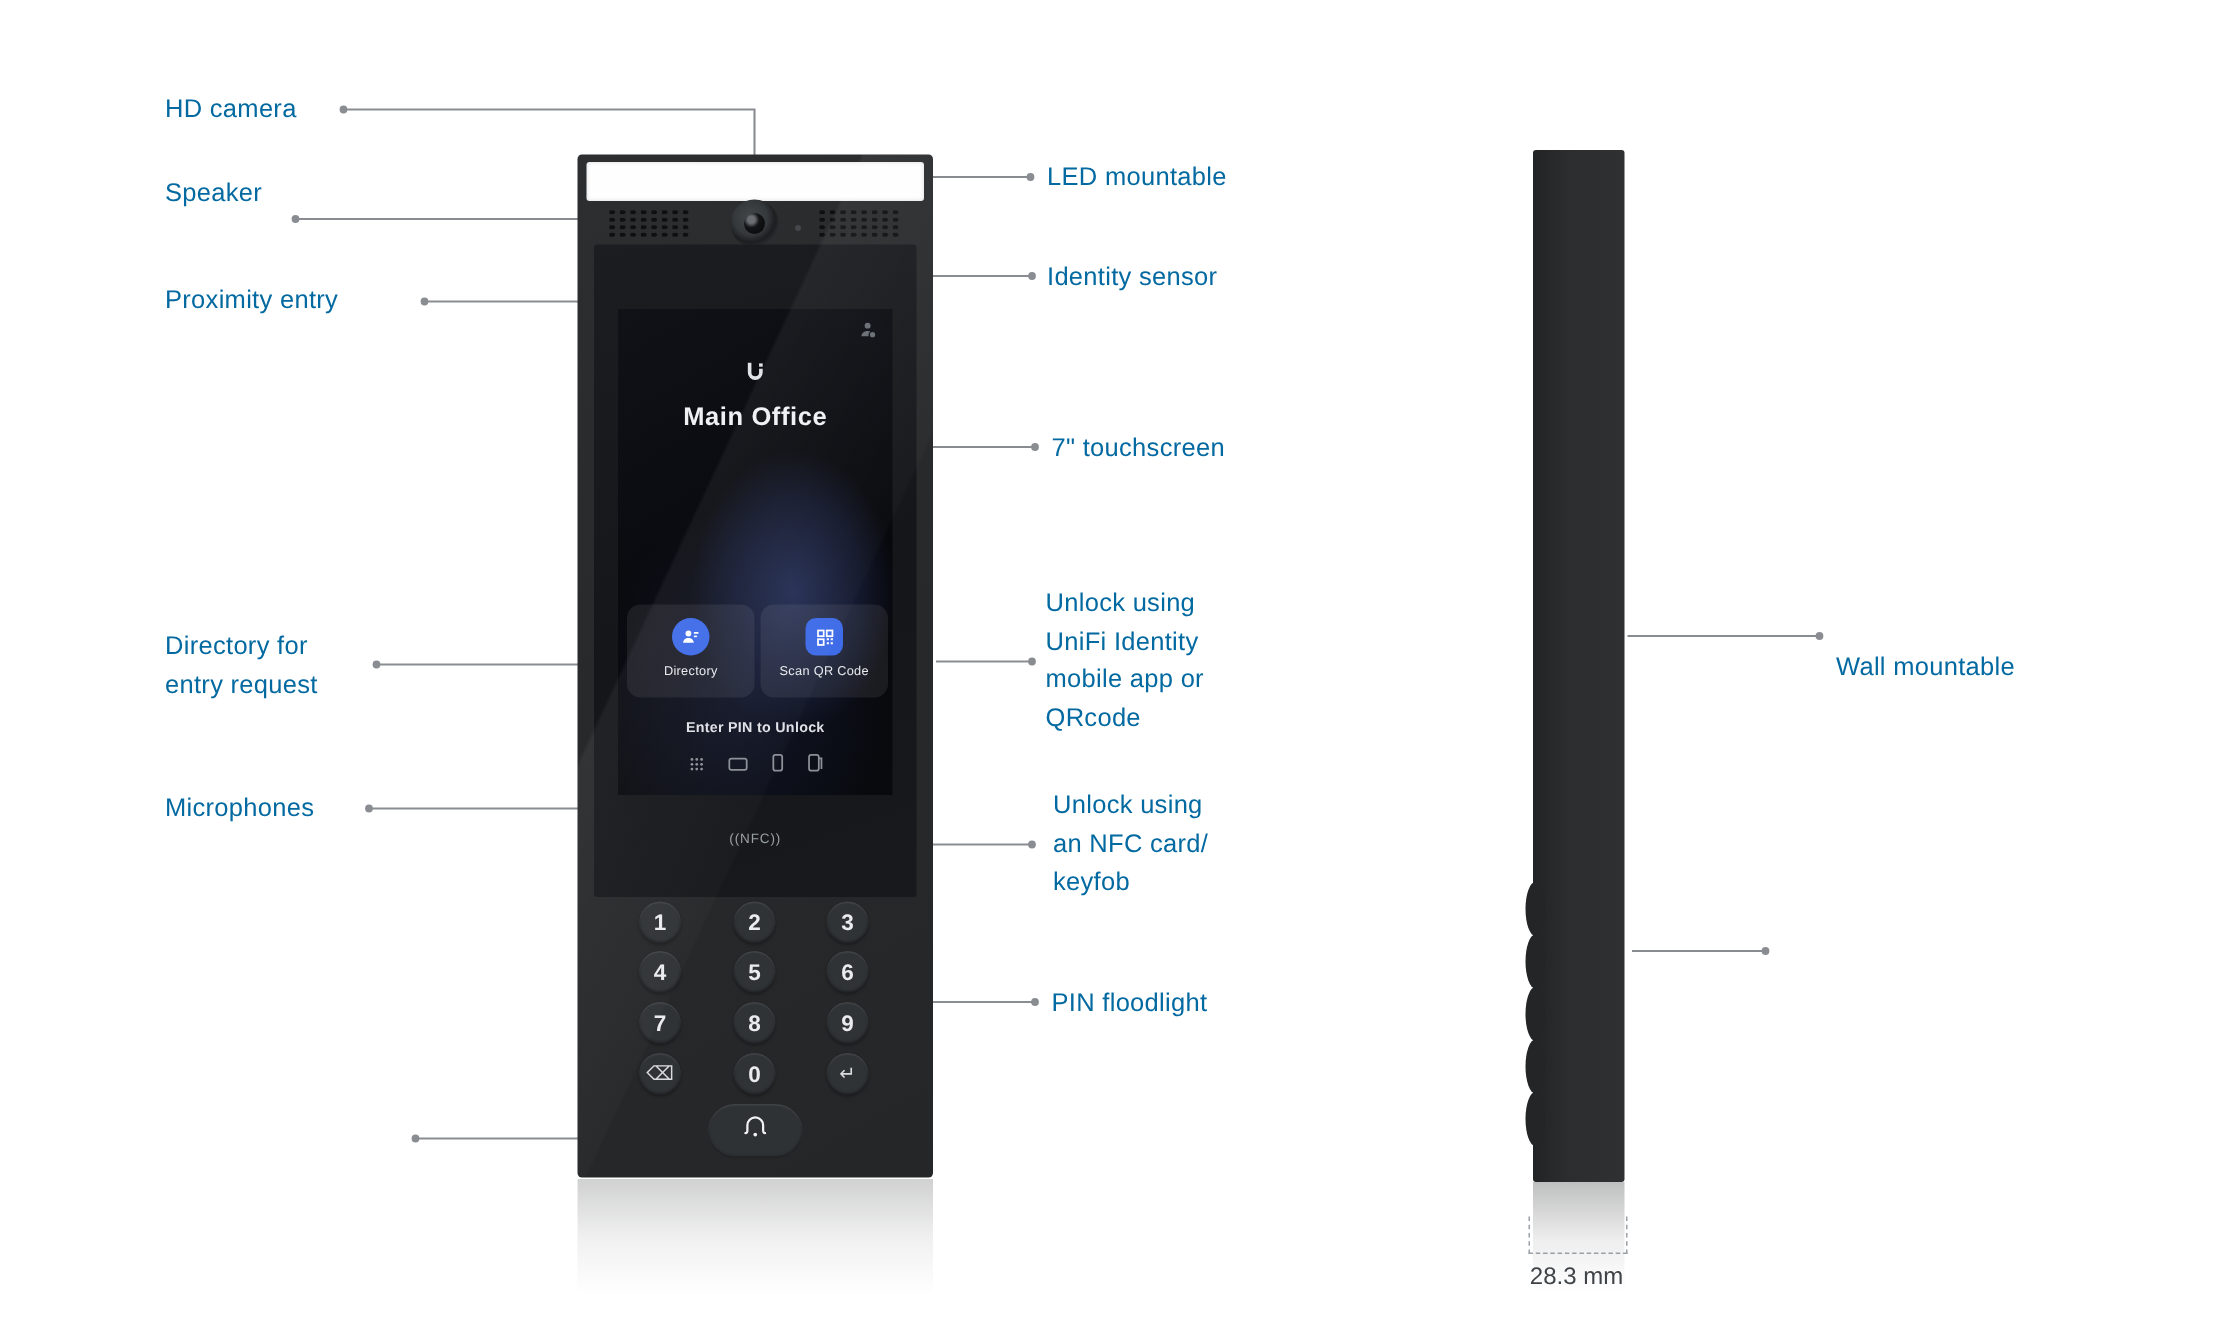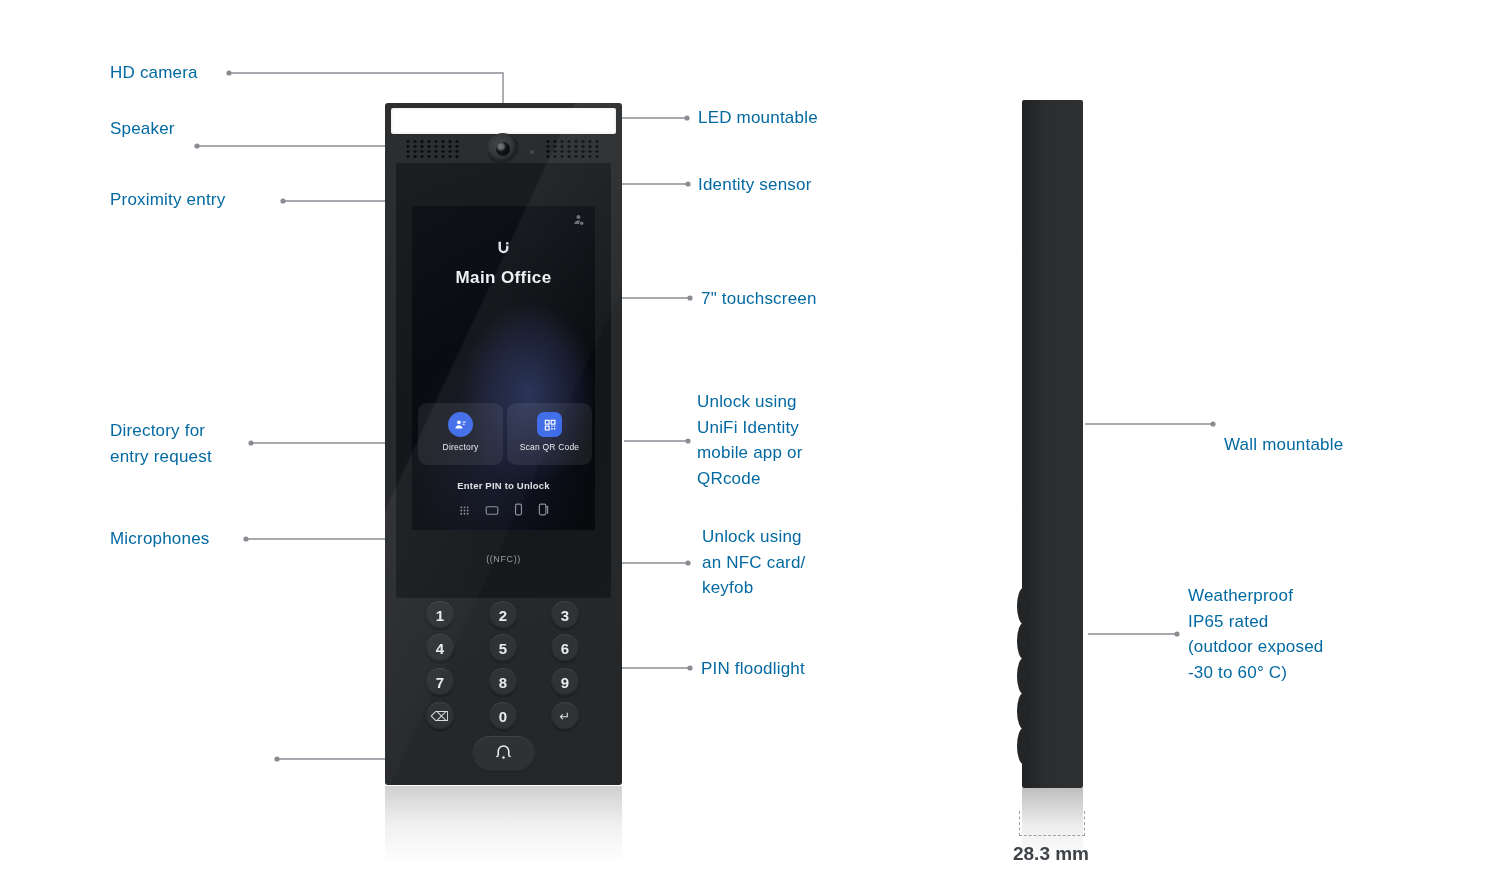--- a/index.html
+++ b/index.html
@@ -67,21 +67,21 @@
 
   
   .device-side{position:absolute;left:1022px;top:100px;width:61px;height:688px;
     background:linear-gradient(to right,#212325 0%,#2b2d2f 38%,#2e3032 100%);border-radius:2px;}
   .bump{position:absolute;left:-5px;width:13px;height:36px;border-radius:50%;background:#232527;}
   .side-reflection{position:absolute;left:1022px;top:788px;width:61px;height:78px;
     background:linear-gradient(to bottom,rgba(41,43,45,.30),rgba(41,43,45,.08) 50%,rgba(41,43,45,0) 95%);}
   .dim-bracket{position:absolute;left:1019px;top:811px;width:64px;height:24px;
     border-left:1px dashed #9aa0a6;border-right:1px dashed #9aa0a6;border-bottom:1px dashed #9aa0a6;}
   .dim-label{position:absolute;left:1006px;top:843px;width:90px;text-align:center;
-    font-size:19px;color:#3f4347;font-weight:bold;}
+    font-size:16px;color:#3f4347;}
 </style>
 </head>
 <body>
 
 <div class="canvas">
 
   <svg class="lines" width="1491" height="896">
     <g fill="none" stroke="#898d92" stroke-width="1.4">
       <path d="M228 73 H503 V132"></path>
       <path d="M196 146 H386"></path>
@@ -253,18 +253,14 @@
   <div class="callout-label" style="left:697px;top:389px">Unlock using
 UniFi Identity
 mobile app or
 QRcode</div>
   <div class="callout-label" style="left:702px;top:524px">Unlock using
 an NFC card/
 keyfob</div>
   <div class="callout-label" style="left:701px;top:656px">PIN floodlight</div>
 
   <div class="callout-label" style="left:1224px;top:432px">Wall mountable</div>
-  <div class="callout-label" style="left:1188px;top:583px">Weatherproof
-IP65 rated
-(outdoor exposed
--30 to 60° C)</div>
 
 </div>
 
 </body></html>

